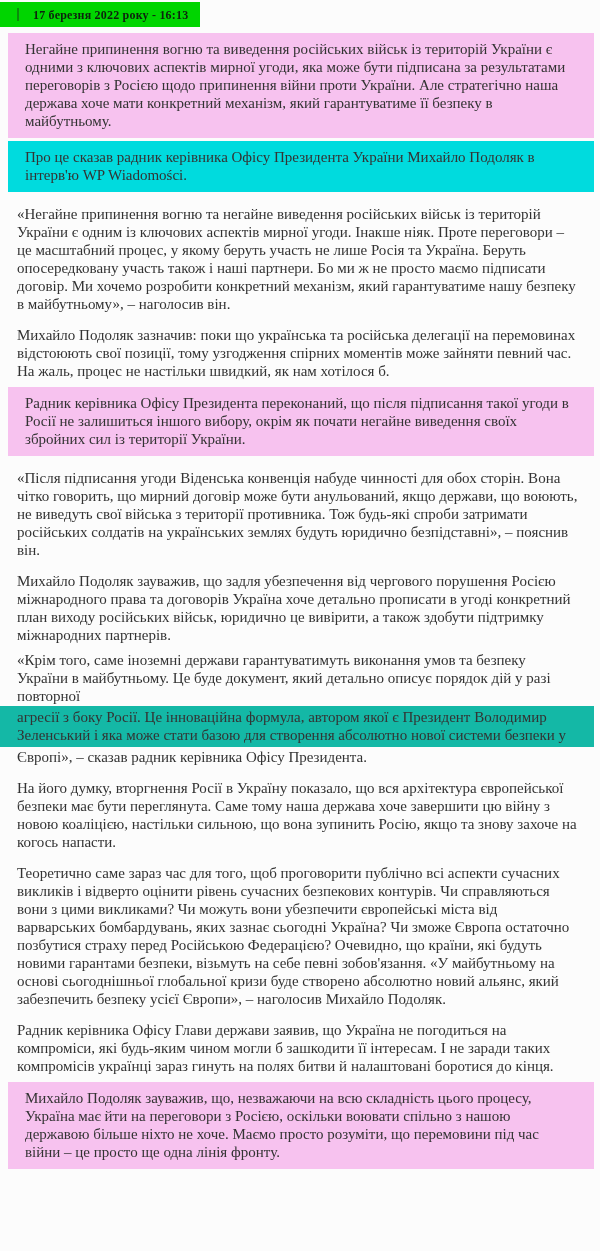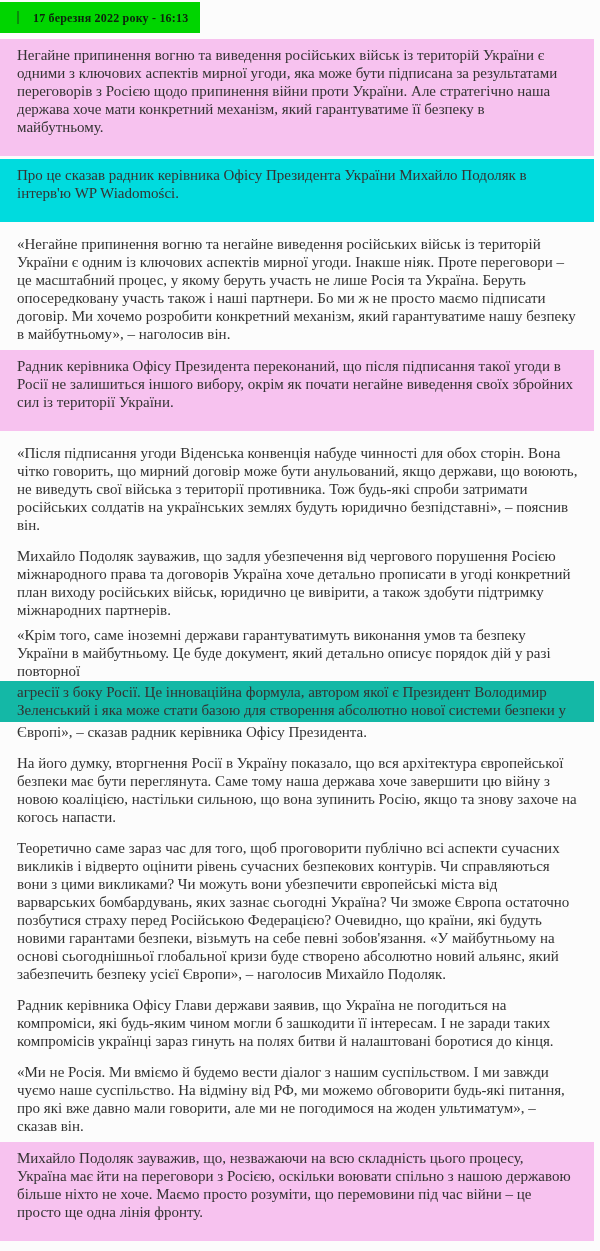--- a/index.html
+++ b/index.html
@@ -20,21 +20,21 @@
   .article {
     width: 600px;
     height: 1251px;
     overflow: hidden;
   }
   
   .timestamp-badge {
     display: inline-flex;
     align-items: center;
     background: #00d500;
-    height: 31px;
+    height: 25px;
     margin: 2px 0 3px 0;
     padding: 0 12px 0 0;
   }
   .badge-bar {
     display: inline-block;
     width: 2px;
     height: 13px;
     background: rgba(20, 80, 20, 0.55);
     margin: 0 14px 0 17px;
   }
@@ -43,22 +43,22 @@
     font-weight: bold;
     color: #0d240d;
     letter-spacing: 0.2px;
     white-space: nowrap;
   }
   
   .para {
     margin: 13px 22px 7px 17px;
   }
   .hl-block {
-    margin: 3px 6px 3px 0;
-    padding: 7px 20px 20px 17px;
+    margin: 3px 6px 3px 8px;
+    padding: 7px 20px 8px 17px;
   }
   .hl-pink { background: #f7c2ef; }
   .hl-cyan { background: #00dbde; }
   
   .para-mixed {
     margin: 7px 0;
   }
   .para-mixed .seg {
     margin: 0 22px 0 17px;
   }
@@ -77,37 +77,37 @@
     <span class="badge-bar"></span>
     <span class="badge-text">17 березня 2022 року - 16:13</span>
   </div>
 
   <p class="hl-block hl-pink">Негайне припинення вогню та виведення російських військ із територій України є одними з ключових аспектів мирної угоди, яка може бути підписана за результатами переговорів з Росією щодо припинення війни проти України. Але стратегічно наша держава хоче мати конкретний механізм, який гарантуватиме її безпеку в майбутньому.</p>
 
   <p class="hl-block hl-cyan">Про це сказав радник керівника Офісу Президента України Михайло Подоляк в інтерв'ю WP Wiadomości.</p>
 
   <p class="para">«Негайне припинення вогню та негайне виведення російських військ із територій України є одним із ключових аспектів мирної угоди. Інакше ніяк. Проте переговори – це масштабний процес, у якому беруть участь не лише Росія та Україна. Беруть опосередковану участь також і наші партнери. Бо ми ж не просто маємо підписати договір. Ми хочемо розробити конкретний механізм, який гарантуватиме нашу безпеку в майбутньому», – наголосив він.</p>
 
+  <p class="para">Михайло Подоляк зазначив: поки що українська та російська делегації на перемовинах відстоюють свої позиції, тому узгодження спірних моментів може зайняти певний час. На жаль, процес не настільки швидкий, як нам хотілося б.</p>
 
 
   <p class="hl-block hl-pink">Радник керівника Офісу Президента переконаний, що після підписання такої угоди в Росії не залишиться іншого вибору, окрім як почати негайне виведення своїх збройних сил із території України.</p>
 
   <p class="para">«Після підписання угоди Віденська конвенція набуде чинності для обох сторін. Вона чітко говорить, що мирний договір може бути анульований, якщо держави, що воюють, не виведуть свої війська з території противника. Тож будь-які спроби затримати російських солдатів на українських землях будуть юридично безпідставні», – пояснив він.</p>
 
   <p class="para">Михайло Подоляк зауважив, що задля убезпечення від чергового порушення Росією міжнародного права та договорів Україна хоче детально прописати в угоді конкретний план виходу російських військ, юридично це вивірити, а також здобути підтримку міжнародних партнерів.</p>
 
   <div class="para-mixed">
     <div class="seg">«Крім того, саме іноземні держави гарантуватимуть виконання умов та безпеку України в майбутньому. Це буде документ, який детально описує порядок дій у разі повторної</div>
     <div class="hl-green-band">агресії з боку Росії. Це інноваційна формула, автором якої є Президент Володимир Зеленський і яка може стати базою для створення абсолютно нової системи безпеки у</div>
     <div class="seg">Європі», – сказав радник керівника Офісу Президента.</div>
   </div>
 
   <p class="para">На його думку, вторгнення Росії в Україну показало, що вся архітектура європейської безпеки має бути переглянута. Саме тому наша держава хоче завершити цю війну з новою коаліцією, настільки сильною, що вона зупинить Росію, якщо та знову захоче на когось напасти.</p>
 
   <p class="para">Теоретично саме зараз час для того, щоб проговорити публічно всі аспекти сучасних викликів і відверто оцінити рівень сучасних безпекових контурів. Чи справляються вони з цими викликами? Чи можуть вони убезпечити європейські міста від варварських бомбардувань, яких зазнає сьогодні Україна? Чи зможе Європа остаточно позбутися страху перед Російською Федерацією? Очевидно, що країни, які будуть новими гарантами безпеки, візьмуть на себе певні зобов'язання. «У майбутньому на основі сьогоднішньої глобальної кризи буде створено абсолютно новий альянс, який забезпечить безпеку усієї Європи», – наголосив Михайло Подоляк.</p>
 
   <p class="para">Радник керівника Офісу Глави держави заявив, що Україна не погодиться на компроміси, які будь-яким чином могли б зашкодити її інтересам. І не заради таких компромісів українці зараз гинуть на полях битви й налаштовані боротися до кінця.</p>
 
-  <p class="para">«Ми не Росія. Ми вміємо й будемо вести діалог з нашим суспільством. І ми завжди чуємо наше суспільство. На відміну від РФ, ми можемо обговорити будь-які питання, про які вже давно мали говорити, але ми не погодимося на жоден ультиматум», – сказав він.</p>
 
   <p class="hl-block hl-pink">Михайло Подоляк зауважив, що, незважаючи на всю складність цього процесу, Україна має йти на переговори з Росією, оскільки воювати спільно з нашою державою більше ніхто не хоче. Маємо просто розуміти, що перемовини під час війни – це просто ще одна лінія фронту.</p>
 
 </article>
 
 </body></html>

